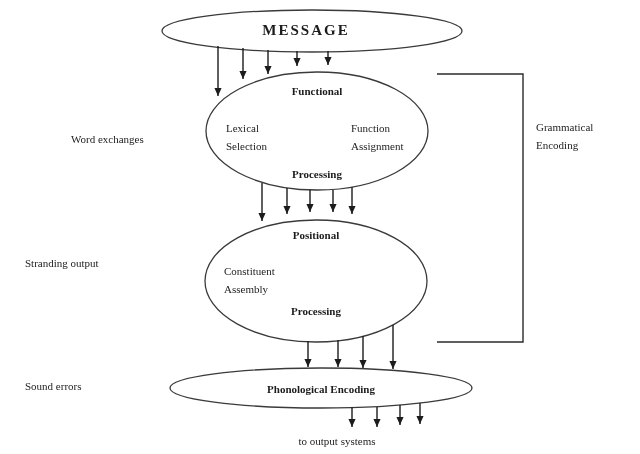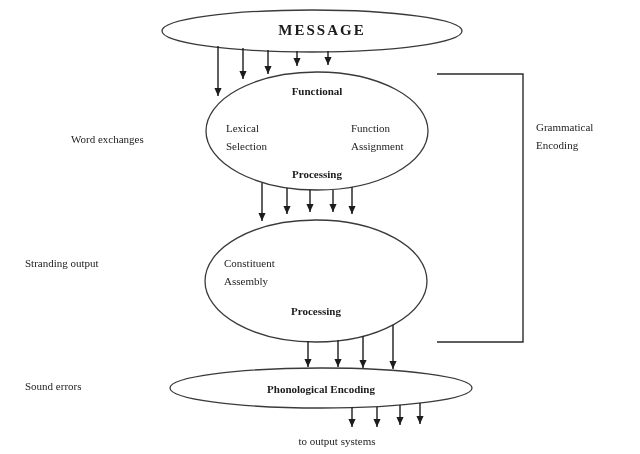--- a/index.html
+++ b/index.html
@@ -5,27 +5,27 @@
   html,body{margin:0;padding:0;background:#ffffff;}
   #stage{
     position:relative;width:640px;height:454px;background:#ffffff;overflow:hidden;
     font-family:"Liberation Serif","DejaVu Serif",serif;color:#1c1c1c;
   }
   #shapes{position:absolute;left:0;top:0;width:640px;height:454px;}
   .txt{position:absolute;font-size:11px;line-height:18px;white-space:pre-wrap;}
   .bold{font-weight:bold;}
   .center{text-align:center;white-space:nowrap;}
   .nowrap{white-space:nowrap;}
-  #message-label{left:172px;top:21px;width:300px;letter-spacing:2px;font-size:15px;}
+  #message-label{left:156px;top:21px;width:300px;letter-spacing:2px;font-size:15px;}
   #functional-title{left:207px;top:82px;width:220px;}
   #functional-left{left:226px;top:119px;width:66px;}
   #functional-right{left:339px;top:119px;width:84px;margin-left:12px;}
   #functional-subtitle{left:207px;top:165px;width:220px;}
   #positional-title{left:205px;top:226px;width:222px;}
-  #positional-left{left:224px;top:254px;width:84px;font-family:Liberation Serif, serif;}
+  #positional-left{left:224px;top:262px;width:84px;font-family:Liberation Serif, serif;}
   #positional-right{left:351px;top:247px;width:80px;}
   #positional-subtitle{left:205px;top:302px;width:222px;}
   #phonological-label{left:171px;top:380px;width:300px;}
   #output-label{left:237px;top:432px;width:200px;}
   #err-0{left:25px;top:130px;margin-left:46px;}
   #err-1{left:25px;top:254px;}
   #err-2{left:25px;top:377px;}
   #bracket-label{left:536px;top:118px;width:96px;}
 </style>
 </head>
@@ -78,20 +78,21 @@
     </g>
   </svg>
 
   <div id="message-label" class="txt bold center">MESSAGE</div>
 
   <div id="functional-title" class="txt bold center">Functional</div>
   <div id="functional-left" class="txt">Lexical Selection</div>
   <div id="functional-right" class="txt">Function Assignment</div>
   <div id="functional-subtitle" class="txt bold center">Processing</div>
 
+  <div id="positional-title" class="txt bold center">Positional</div>
   <div id="positional-left" class="txt">Constituent Assembly</div>
   <div id="positional-subtitle" class="txt bold center">Processing</div>
 
   <div id="phonological-label" class="txt bold center">Phonological Encoding</div>
 
   <div id="output-label" class="txt center">to output systems</div>
 
   <div id="err-0" class="txt nowrap">Word exchanges</div>
   <div id="err-1" class="txt nowrap">Stranding output</div>
   <div id="err-2" class="txt nowrap">Sound errors</div>

